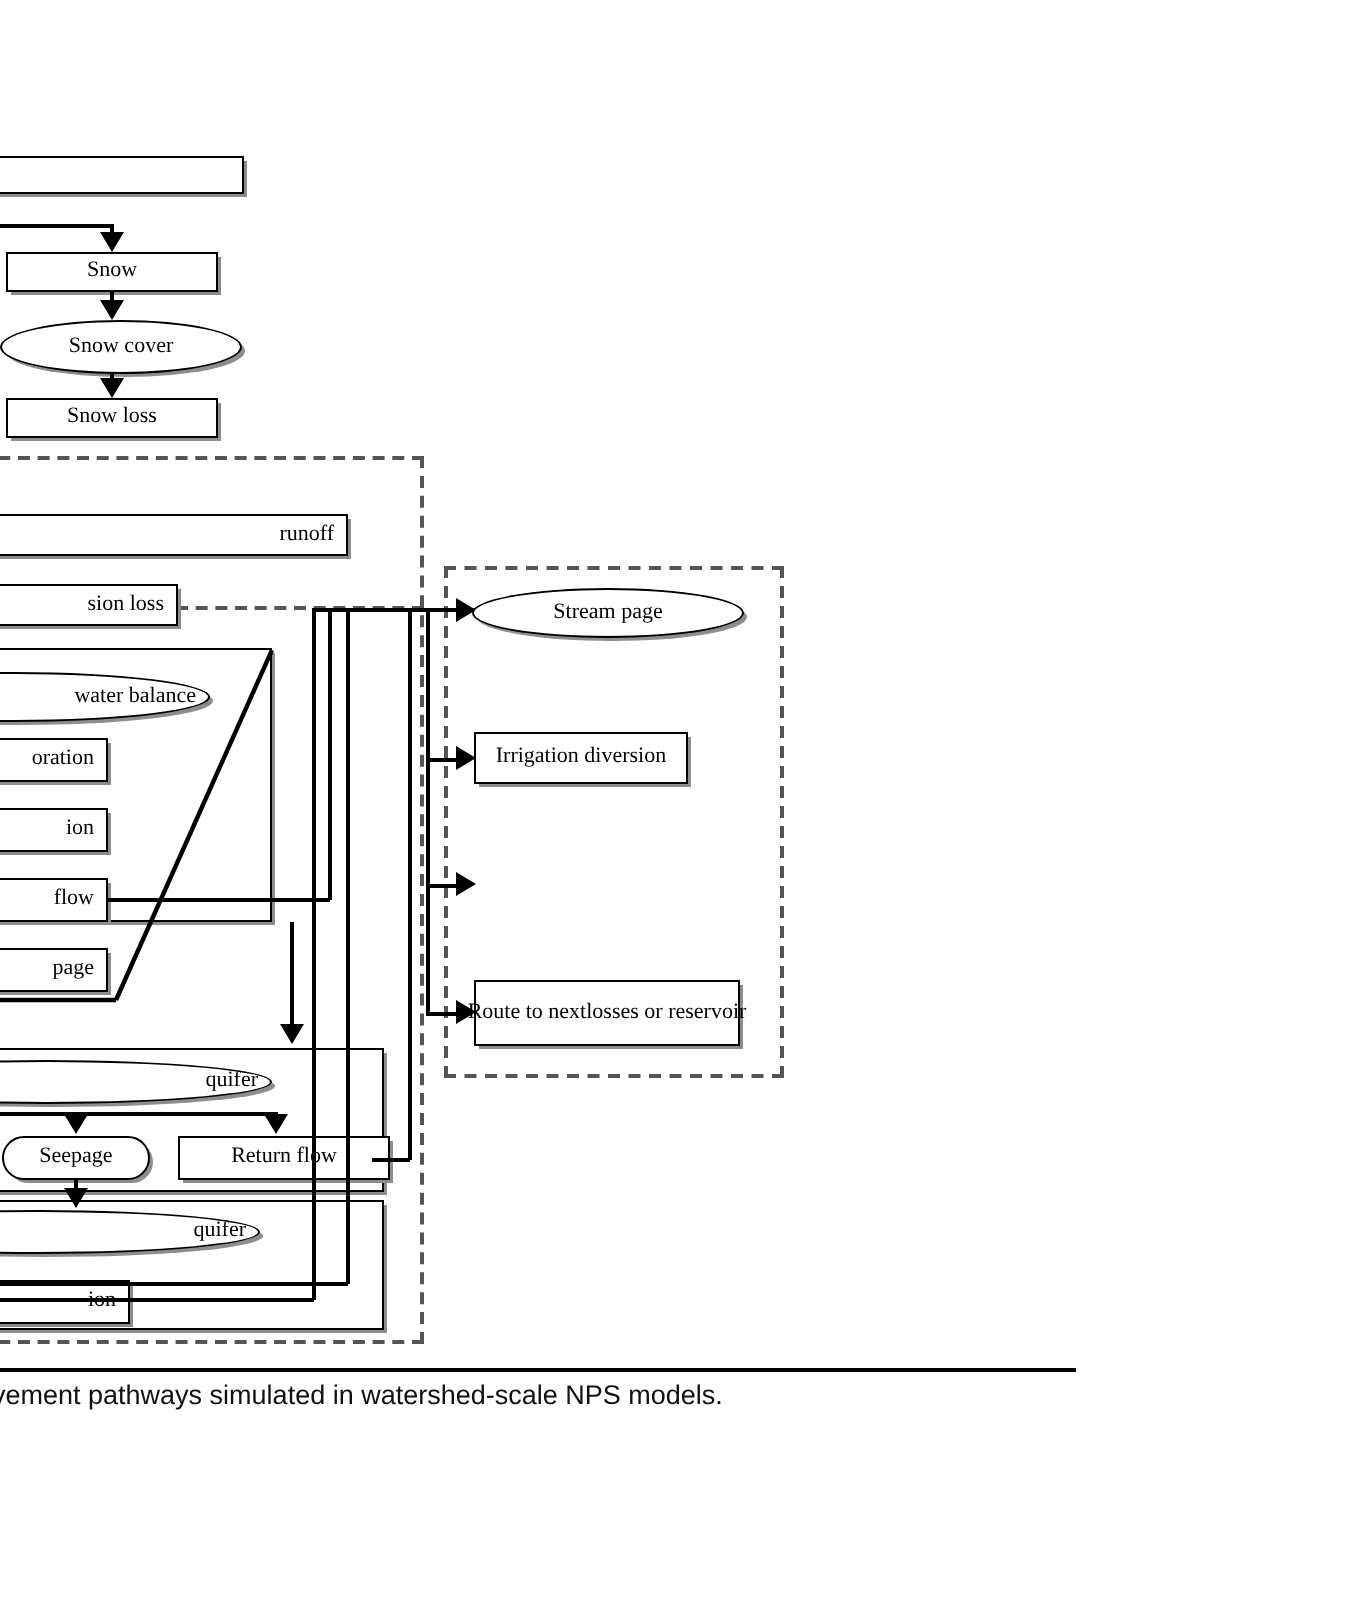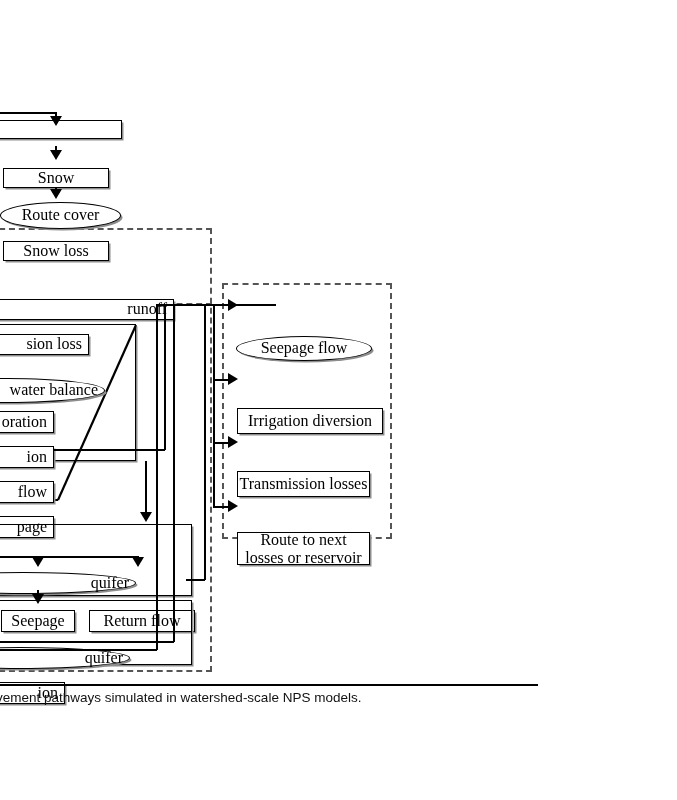--- a/index.html
+++ b/index.html
@@ -10,25 +10,24 @@
     color:#000;
   }
   #canvas{position:absolute;left:0;top:0;width:677px;height:800px;}
 
   
   .node{
     position:absolute;
     box-sizing:border-box;
     display:flex;align-items:center;justify-content:center;
     text-align:center;
-    font-size:16px;
+    font-size:11px;
     line-height:1.05;
     background:#ffffff;
     white-space:nowrap;
-    margin-top:42px;
   }
   .box{
     border:1.6px solid #000;
     box-shadow:2px 2px 0 -0.5px #8d8d8d;
   }
   .ellipse{
     border:1.6px solid #000;
     border-radius:50%/50%;
     box-shadow:2px 2px 0 -0.5px #8d8d8d;
   }
@@ -95,21 +94,21 @@
 
   <div class="ln lnh" style="left:-60px;top:112px;width:116px;"></div>
   <div class="ln lnv" style="left:55px;top:112px;height:10px;"></div>
   <div class="arrow-d" style="left:50px;top:116px;"></div>
 
   <div class="node box" style="left:3px;top:126px;width:106px;height:20px;">Snow</div>
 
   <div class="ln lnv" style="left:55px;top:146px;height:9px;"></div>
   <div class="arrow-d" style="left:50px;top:150px;"></div>
 
-  <div class="node ellipse" style="left:0px;top:160px;width:121px;height:27px;">Route cover</div>
+  <div class="node ellipse" style="left:0px;top:160px;width:121px;height:27px;">Snow cover</div>
 
   <div class="ln lnv" style="left:55px;top:187px;height:9px;"></div>
   <div class="arrow-d" style="left:50px;top:189px;"></div>
 
   <div class="node box" style="left:3px;top:199px;width:106px;height:20px;">Snow loss</div>
 
   <div class="node box clip-left" style="left:-80px;top:257px;width:254px;height:21px;">runoff</div>
 
   <div class="node box clip-left" style="left:-80px;top:292px;width:169px;height:21px;">sion loss</div>
 
@@ -127,21 +126,21 @@
   <div class="node box clip-left" style="left:-80px;top:404px;width:134px;height:22px;">ion</div>
 
   <div class="node box clip-left" style="left:-80px;top:439px;width:134px;height:22px;">flow</div>
 
   <div class="node box clip-left" style="left:-80px;top:474px;width:134px;height:22px;">page</div>
 
   <div class="group" style="left:-80px;top:524px;width:272px;height:72px;"></div>
 
   <div class="node ellipse clip-left" style="left:-90px;top:530px;width:226px;height:22px;">quifer</div>
 
-  <div class="node box" style="left:1px;top:568px;width:74px;height:22px;">Seepage</div>
+  <div class="node box" style="left:1px;top:568px;width:74px;height:22px;border-radius:11px;">Seepage</div>
 
   <div class="node box" style="left:89px;top:568px;width:106px;height:22px;">Return flow</div>
 
   <div class="ln lnh" style="left:-60px;top:556px;width:198px;"></div>
   <div class="ln lnv" style="left:37px;top:556px;height:7px;"></div>
   <div class="arrow-d" style="left:32px;top:557px;"></div>
   <div class="ln lnv" style="left:137px;top:556px;height:7px;"></div>
   <div class="arrow-d" style="left:132px;top:557px;"></div>
 
   <div class="group" style="left:-80px;top:600px;width:272px;height:65px;"></div>
@@ -172,30 +171,29 @@
   <div class="ln lnv" style="left:204px;top:304px;height:276px;"></div>
   <div class="ln lnh" style="left:204px;top:304px;width:72px;"></div>
 
   <div class="ln lnv" style="left:213px;top:304px;height:202px;"></div>
   <div class="ln lnh" style="left:213px;top:379px;width:17px;"></div>
   <div class="ln lnh" style="left:213px;top:442px;width:17px;"></div>
   <div class="ln lnh" style="left:213px;top:506px;width:17px;"></div>
   <div class="ln lnh" style="left:213px;top:304px;width:17px;"></div>
 
   <div class="arrow-r" style="left:228px;top:299px;"></div>
-  <div class="node ellipse" style="left:236px;top:294px;width:136px;height:25px;">Seepage flow</div>
+  <div class="node ellipse" style="left:236px;top:294px;width:136px;height:25px;">Stream page</div>
 
   <div class="arrow-r" style="left:228px;top:373px;"></div>
-  <div class="node box" style="left:237px;top:366px;width:146px;height:26px;">Irrigation diversion</div>
+  <div class="node box" style="left:237px;top:366px;width:107px;height:26px;">Irrigation diversion</div>
 
   <div class="arrow-r" style="left:228px;top:436px;"></div>
-  <div class="node box" style="left:237px;top:429px;width:133px;height:26px;">Transmission losses</div>
 
   <div class="arrow-r" style="left:228px;top:500px;"></div>
-  <div class="node box" style="left:237px;top:490px;width:133px;height:33px;flex-direction:column;line-height:1.12;">
+  <div class="node box" style="left:237px;top:490px;width:133px;height:33px;flex-direction:row;line-height:1.12;">
     <span>Route to next</span>
     <span>losses or reservoir</span>
   </div>
 
   <div class="caption-rule"></div>
   <div class="caption-text">vement pathways simulated in watershed-scale NPS models.</div>
 
 </div>
 
 </body></html>

